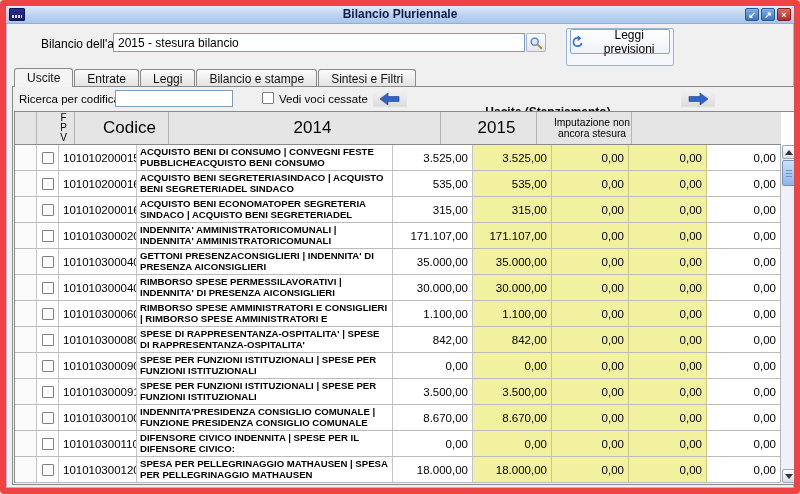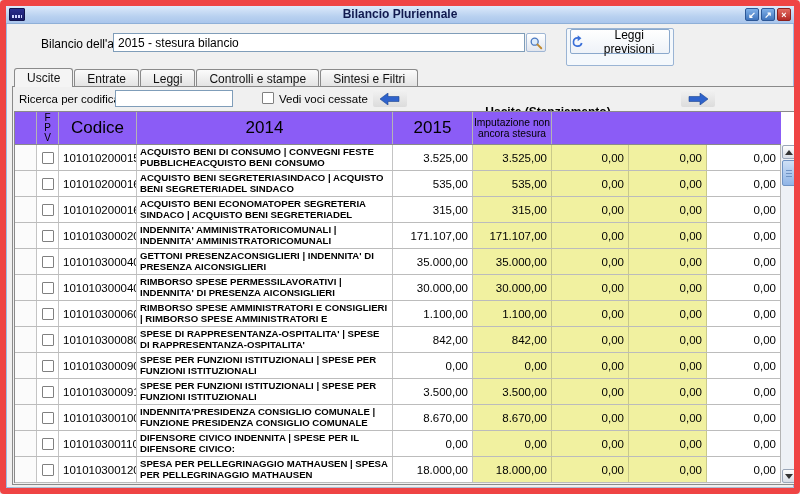--- a/index.html
+++ b/index.html
@@ -101,21 +101,21 @@
   .nav-right { left:668px; }
   .section-title { position:absolute; left:430px; top:18px; width:210px; text-align:center;
     font-size:12px; font-weight:bold; }
 
   
   .grid {
     position:absolute; left:1px; top:24px; width:783px; height:372px;
     background:#fff; border:1px solid #8a8a8a;
   }
   .cols { display:grid; grid-template-columns:22px 22px 78px 256px 80px 79px 77px 78px 74px; }
-  .thead { height:33px; background:#8b5cf6; border-bottom:1px solid #8a8a8a; width:766px; }
+  .thead { height:33px; background:#e5e5e5; border-bottom:1px solid #8a8a8a; width:766px;gap:16px; }
   .th {
     border-right:1px solid #b4b4b4; display:flex; align-items:center; justify-content:center;
     text-align:center; font-size:17px; color:#000; overflow:hidden; height:32px;
   }
   .th.fpv { font-size:10px; line-height:10px; padding:0 4px; }
   .th.imput { font-size:10.3px; line-height:11px; }
   .tbody { position:absolute; top:33px; left:0; width:766px; height:338px; overflow:hidden; }
   .tr { height:26px; border-bottom:1px solid #bcbcbc; background:#fff; }
   .td {
     border-right:1px solid #c4c4c4; overflow:hidden; height:25px;
@@ -182,21 +182,21 @@
         <path d="M8 2a6 6 0 1 0 5.8 7.5l-2-.5A4 4 0 1 1 8 4v3l4.5-3.5L8 0z" fill="#3a6fd8"></path>
       </svg>
       <span>Leggi previsioni</span>
     </button>
   </div>
 
   <div class="tabs">
     <div class="tab active">Uscite</div>
     <div class="tab">Entrate</div>
     <div class="tab">Leggi</div>
-    <div class="tab">Controlli e stampe</div>
+    <div class="tab">Bilancio e stampe</div>
     <div class="tab">Sintesi e Filtri</div>
   </div>
 
   <div class="panel">
     <span class="filter-label">Ricerca per codifica</span>
     <input class="codifica-input" type="text" value="" style="">
     <span class="cb cessate-cb"></span>
     <span class="cessate-label">Vedi voci cessate</span>
     <button class="nav-btn nav-left">
       <svg width="20" height="12" viewBox="0 0 20 12">

